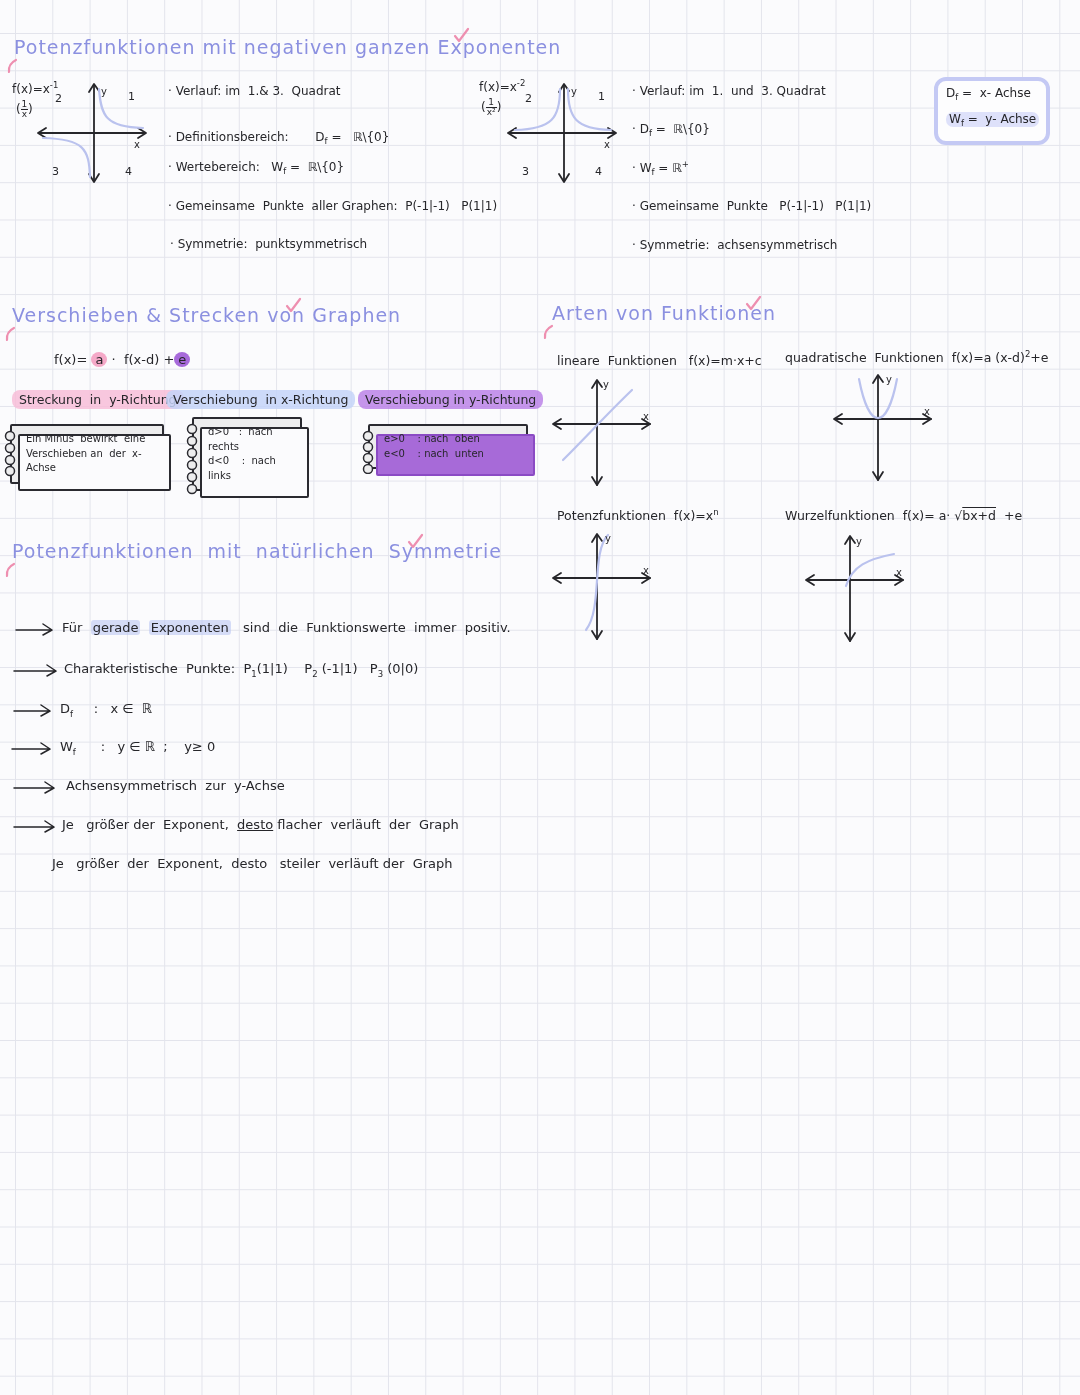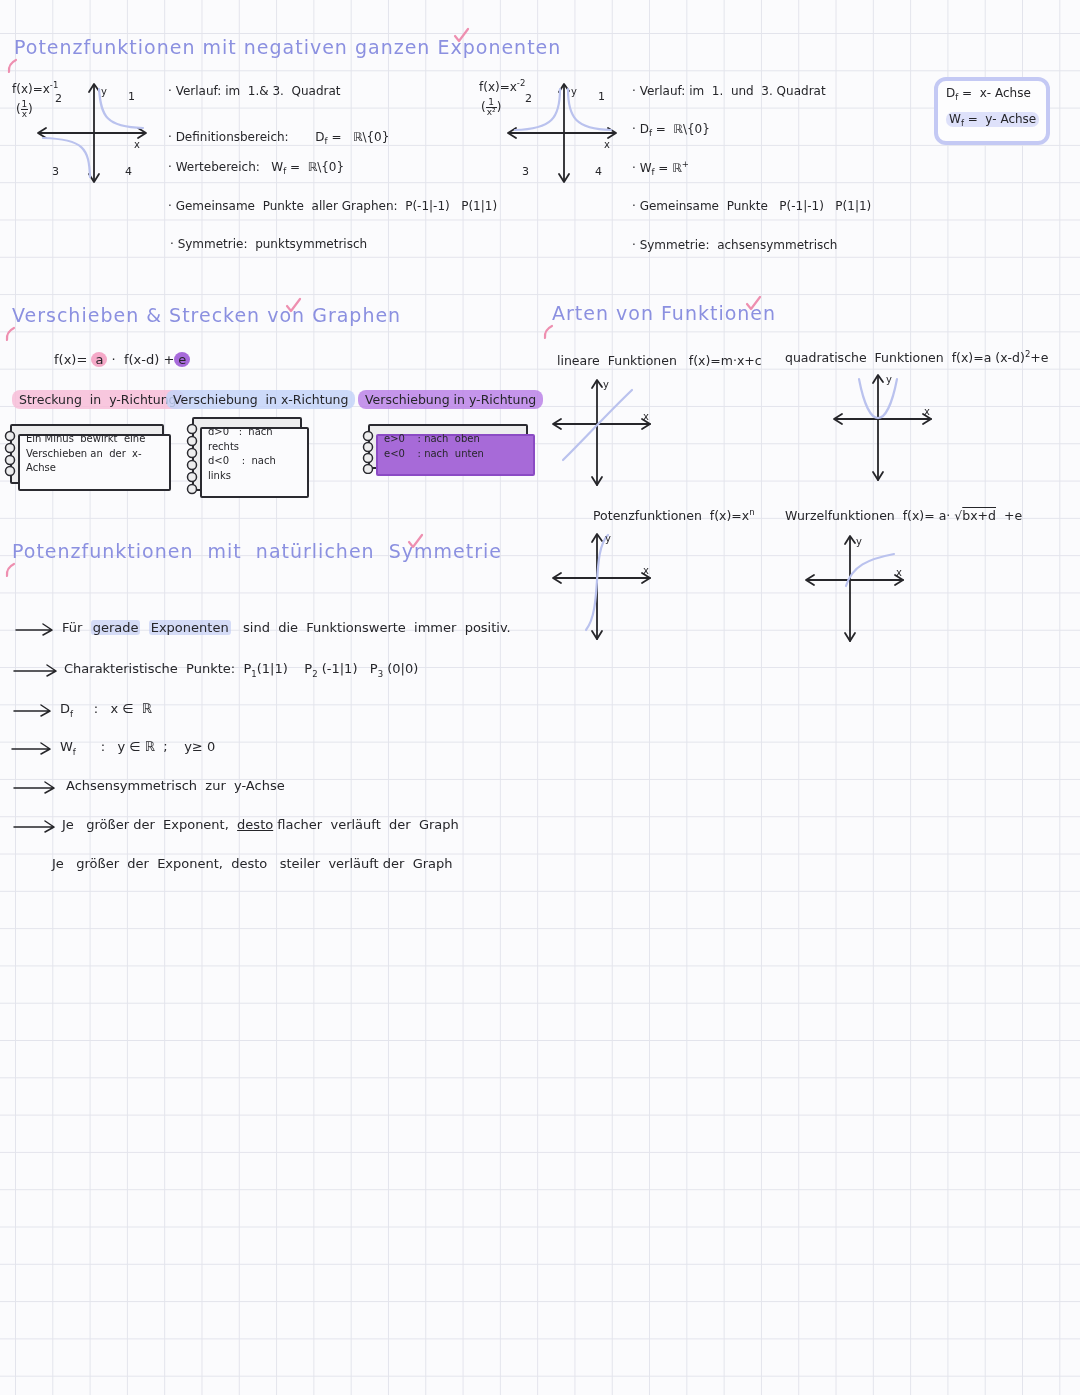--- a/index.html
+++ b/index.html
@@ -175,21 +175,21 @@
 
   <div class="abs graph-label" style="left:785px;top:350px;">quadratische  Funktionen  f(x)=a (x-d)<sup>2</sup>+e</div>
   <svg class="abs" style="left:828px;top:367px;" width="110" height="122" viewBox="0 0 110 122">
     <path class="axes" d="M50 9 V113 M7 52 H103"></path>
     <path class="arrowheads" d="M45 16 L50 8 L55 15 M45 105 L50 113 L55 105 M14 47 L6 52 L14 57 M95 47 L103 52 L95 57"></path>
     <path class="curve" d="M31 12 C41 64 59 64 69 12"></path>
     <text x="58" y="16" font-size="10">y</text>
     <text x="96" y="48" font-size="10">x</text>
   </svg>
 
-  <div class="abs graph-label" style="left:557px;top:508px;margin-left:36px;">Potenzfunktionen  f(x)=x<sup>n</sup></div>
+  <div class="abs graph-label" style="left:557px;top:508px;">Potenzfunktionen  f(x)=x<sup>n</sup></div>
   <svg class="abs" style="left:547px;top:526px;" width="110" height="122" viewBox="0 0 110 122">
     <path class="axes" d="M50 9 V113 M7 52 H103"></path>
     <path class="arrowheads" d="M45 16 L50 8 L55 15 M45 105 L50 113 L55 105 M14 47 L6 52 L14 57 M95 47 L103 52 L95 57"></path>
     <path class="curve" d="M39 104 C56 82 44 26 61 9"></path>
     <text x="58" y="16" font-size="10">y</text>
     <text x="96" y="48" font-size="10">x</text>
   </svg>
 
   <div class="abs graph-label" style="left:785px;top:508px;">Wurzelfunktionen  f(x)= a· √<span class="ovl">bx+d</span>  +e</div>
   <svg class="abs" style="left:800px;top:528px;" width="110" height="122" viewBox="0 0 110 122">

